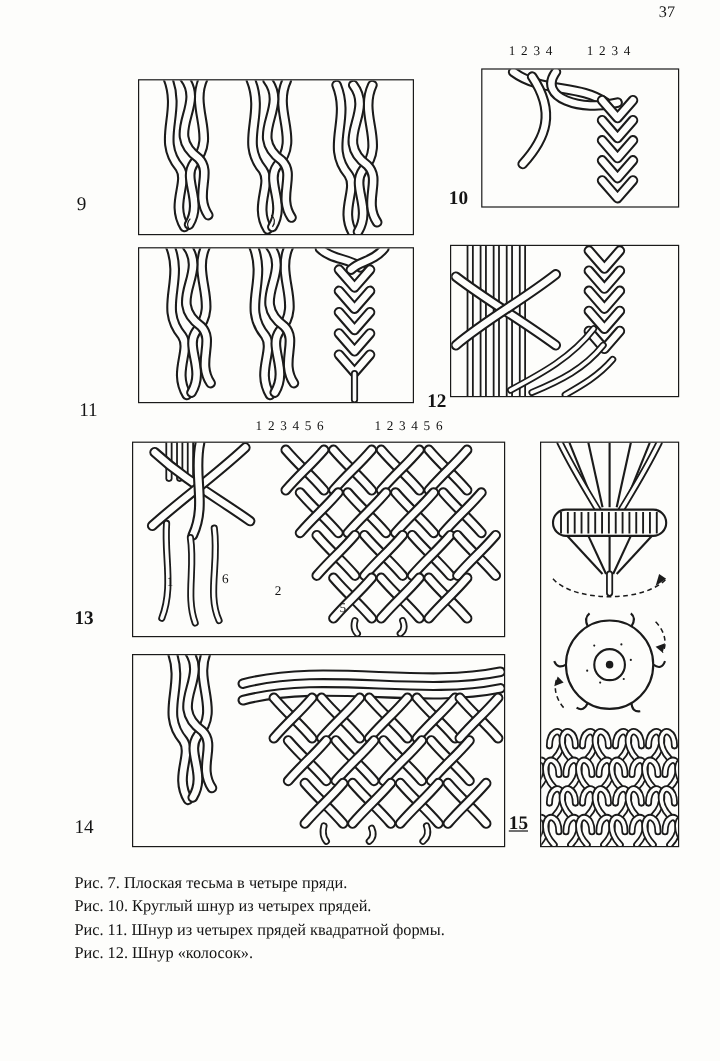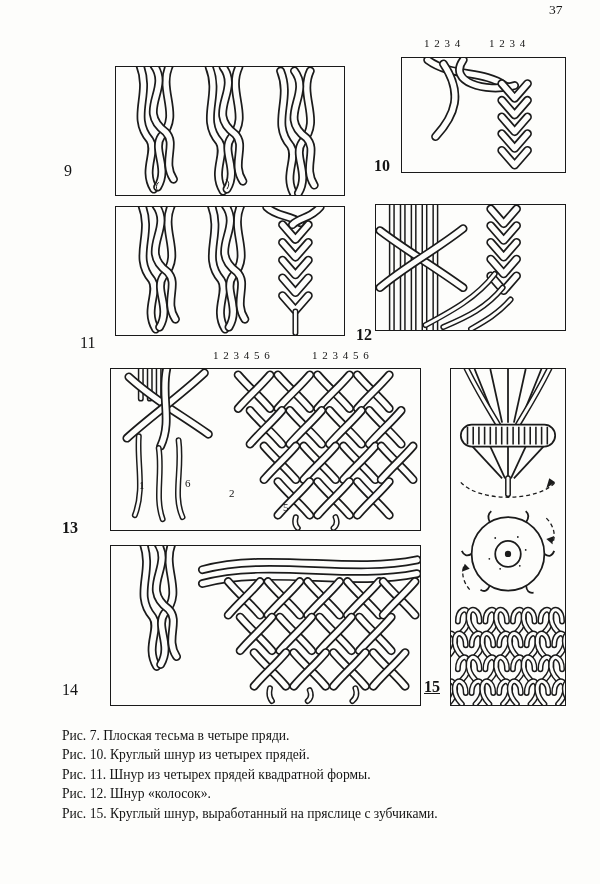--- a/index.html
+++ b/index.html
@@ -28,23 +28,23 @@
   #box9  { left:115px; top:66px;  width:230px; height:130px; }
   #box10 { left:401px; top:57px;  width:165px; height:116px; }
   #box11 { left:115px; top:206px; width:230px; height:130px; }
   #box12 { left:375px; top:204px; width:191px; height:127px; }
   #box13 { left:110px; top:368px; width:311px; height:163px; }
   #box14 { left:110px; top:545px; width:311px; height:161px; }
   #box15 { left:450px; top:368px; width:116px; height:338px; }
 
   #lbl9  { left:64px;  top:162px; }
   #lbl10 { left:374px; top:157px; }
-  #lbl11 { left:80px;  top:334px; }
+  #lbl11 { left:66px;  top:334px; }
   #lbl12 { left:356px; top:309px;margin-top:17px; }
-  #lbl13 { left:62px;  top:507px;margin-top:12px; }
+  #lbl13 { left:62px;  top:507px; }
   #lbl14 { left:62px;  top:681px; }
   #lbl15 { left:424px; top:678px;text-decoration:underline; }
 
   #sn10a { left:424px; top:37px; }
   #sn10b { left:489px; top:37px; }
   #sn13a { left:213px; top:349px; }
   #sn13b { left:312px; top:349px; }
 
   
   .rib      { fill:none; stroke:#1b1b1b; stroke-width:9;   stroke-linecap:round; stroke-linejoin:round; }
@@ -319,16 +319,15 @@
         <use href="#lp" x="104" y="310"></use>
     </svg>
   </div>
   <div class="figlabel b" id="lbl15">15</div>
 
   <div class="captions">
     <div class="cap">Рис. 7. Плоская тесьма в четыре пряди.</div>
     <div class="cap">Рис. 10. Круглый шнур из четырех прядей.</div>
     <div class="cap">Рис. 11. Шнур из четырех прядей квадратной формы.</div>
     <div class="cap">Рис. 12. Шнур «колосок».</div>
-    <div class="cap">Рис. 15. Круглый шнур, выработанный на пряслице с зубчиками.</div>
   </div>
 
 </div>
 
 </body></html>

